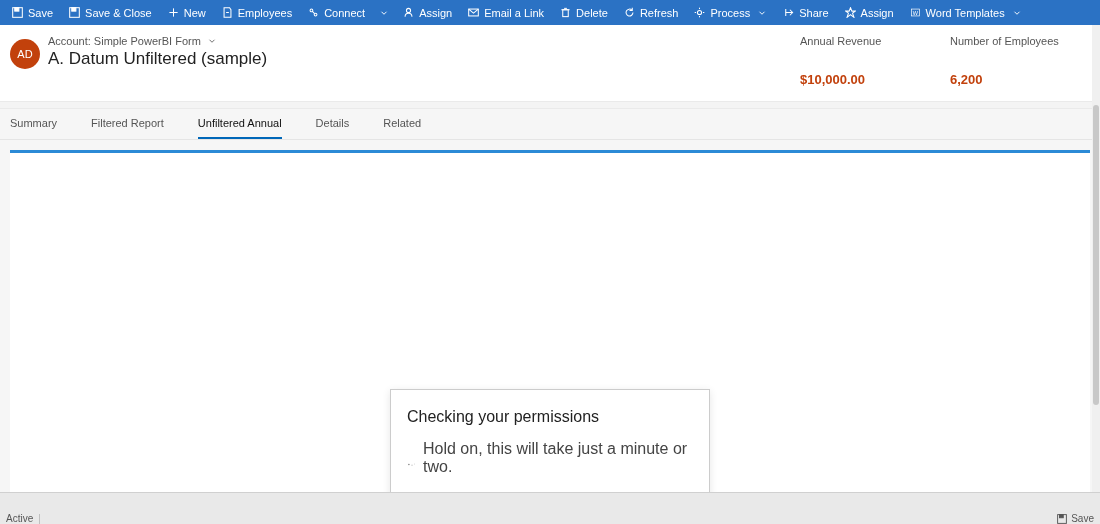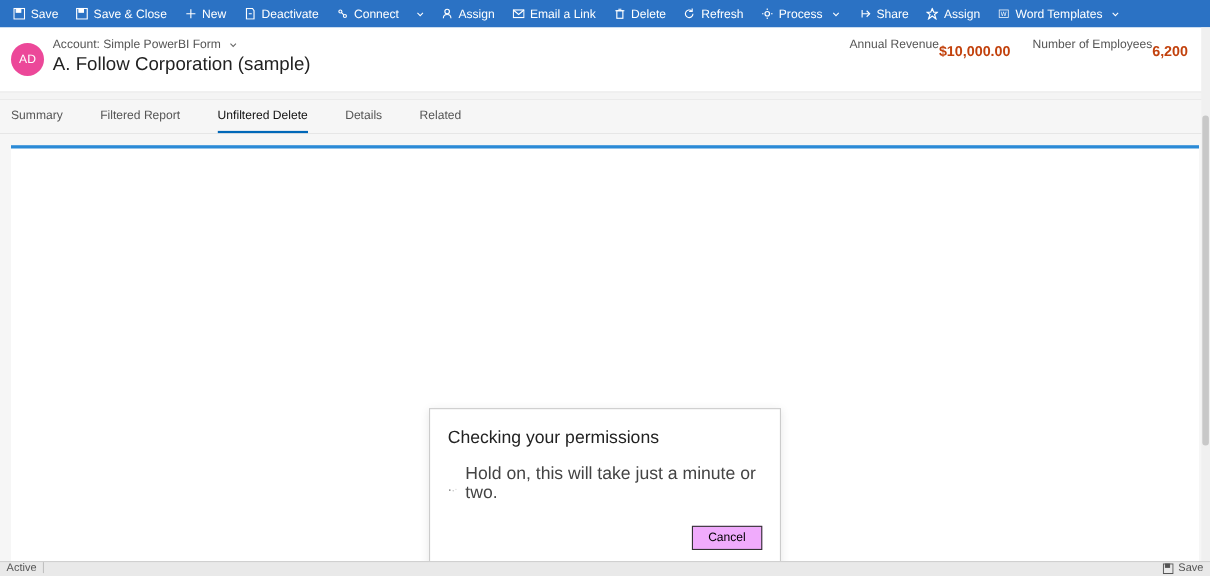--- a/index.html
+++ b/index.html
@@ -4,27 +4,27 @@
 <style>
   * { box-sizing: border-box; margin: 0; padding: 0; }
   html, body { width: 1100px; height: 524px; font-family: "Segoe UI", Arial, sans-serif; overflow: hidden; background:#fff; }
   
   .ribbon { background:#2b72c4; height:25px; display:flex; align-items:center; padding:0 4px; color:#fff; font-size:11px; }
   .ribbon .cmd { display:flex; align-items:center; gap:5px; padding:0 8px; height:100%; cursor:pointer; white-space:nowrap; }
   .ribbon svg { display:block; }
   .ribbon .chev { margin-left:2px; }
   
   .header { background:#fff; padding:10px 10px 14px 10px; display:flex; }
-  .avatar { width:30px; height:30px; border-radius:50%; background:#ec4899; color:#fff; font-size:11px; display:flex; align-items:center; justify-content:center; margin-right:8px; margin-top:4px;}
+  .avatar { width:30px; height:30px; border-radius:50%; background:#c2410c; color:#fff; font-size:11px; display:flex; align-items:center; justify-content:center; margin-right:8px; margin-top:4px;}
   .acct-left { flex:0 0 auto; display:flex; }
   .acct-meta { display:flex; flex-direction:column; }
   .acct-type { color:#555; font-size:11px; display:flex; align-items:center; gap:6px;}
   .acct-name { font-size:17px; color:#222; margin-top:2px; }
   .spacer { flex:1 1 auto; }
-  .hcol { display:flex; min-width:150px; padding:0 10px;}
+  .hcol { display:flex; flex-direction:column; min-width:150px; padding:0 10px;gap:21px;}
   .hcol .lbl { font-size:11px; color:#555; }
   .hcol .val { font-size:13px; color:#c2410c; margin-top:4px;font-weight:bold; }
   .hcol.owner .lbl::after { content:"*"; color:#c00; font-size:10px; position:relative; left:50px; top:-2px;}
   .owner-val { color:#0067b8; font-size:13px; display:flex; align-items:center; gap:4px; margin-top:4px; }
   
   .gap { background:#f4f4f4; height:8px; border-top:1px solid rgba(0,0,0,0.04); border-bottom:1px solid rgba(0,0,0,0.04);}
   
   .tabs { background:#f6f6f6; padding:8px 10px 0 10px; font-size:11px; color:#555; display:flex; gap:34px; border-bottom:1px solid #e5e5e5;}
   .tab { padding-bottom:8px; cursor:pointer; }
   .tab.active { color:#111; border-bottom:2px solid #0067b8; }
@@ -33,21 +33,21 @@
   .stage { background:#fff; border-top:3px solid #2b8ad6; width:100%; height:100%; position:relative; }
   
   .dialog { position:absolute; width:320px; background:#fff; border:1px solid #ccc; left:50%; transform:translateX(-50%); top:236px; padding:18px 16px 14px 16px; box-shadow:0 2px 8px rgba(0,0,0,0.1);}
   .dialog h2 { font-size:16px; font-weight:400; color:#222; margin-bottom:14px;}
   .dialog .msg { font-size:16px; color:#444; margin-left:18px; }
   .dialog .spin { display:inline-block; width:10px; height:10px; vertical-align:middle;}
   .dialog .msgrow { display:flex; align-items:center; gap:6px;}
   .dialog .btnrow { display:flex; justify-content:flex-end; margin-top:20px;}
   .dialog button { background:#f0abfc; border:1px solid #333; font-size:11px; padding:4px 14px; cursor:pointer;}
   
-  .footer { position:absolute; bottom:0; left:0; right:0; height:14px; background:#e9e9e9; font-size:10px; color:#555; display:flex; align-items:flex-start; padding:0 6px; border-top:1px solid #d0d0d0;}
+  .footer { position:absolute; bottom:0; left:0; right:0; height:32px; background:#e9e9e9; font-size:10px; color:#555; display:flex; align-items:flex-end; padding:0 6px; border-top:1px solid #d0d0d0;}
   .footer .right { margin-left:auto; display:flex; align-items:center; gap:4px;}
   .footer .divider { width:1px; height:10px; background:#c0c0c0; margin:0 6px;}
   
   .vscroll { position:absolute; right:0; top:25px; width:8px; bottom:14px; background:#f0f0f0;}
   .vscroll .thumb { position:absolute; left:1px; right:1px; top:80px; height:300px; background:#c8c8c8; border-radius:3px;}
 </style>
 </head>
 <body>
 
 <div class="ribbon">
@@ -70,21 +70,21 @@
         <line x1="8" y1="2" x2="8" y2="14"></line>
         <line x1="2" y1="8" x2="14" y2="8"></line>
       </svg>
     <span>New</span>
   </div>
   <div class="cmd">
     <svg width="11" height="11" viewBox="0 0 16 16" fill="none" stroke="#fff" stroke-width="1.5">
         <path d="M3 1h8l2 3v11H3z"></path>
         <line x1="6" y1="8" x2="10" y2="8"></line>
       </svg>
-    <span>Deactivate</span>
+    <span>Employees</span>
   </div>
   <div class="cmd">
     <svg width="11" height="11" viewBox="0 0 16 16" fill="none" stroke="#fff" stroke-width="1.5">
         <circle cx="5" cy="5" r="2"></circle>
         <circle cx="11" cy="11" r="2"></circle>
         <line x1="6.5" y1="6.5" x2="9.5" y2="9.5"></line>
       </svg>
     <span>Connect</span>
   </div>
   <div class="cmd" style="padding:0 6px;">
@@ -163,40 +163,40 @@
 <div class="header">
   <div class="acct-left">
     <div class="avatar">AD</div>
     <div class="acct-meta">
       <div class="acct-type">
         <span>Account: Simple PowerBI Form</span>
         <svg width="10" height="10" viewBox="0 0 16 16" stroke="#666" stroke-width="1.5" fill="none">
             <polyline points="4,6 8,10 12,6"></polyline>
           </svg>
       </div>
-      <div class="acct-name">A. Follow Corporation (sample)</div>
+      <div class="acct-name">A. Datum Unfiltered (sample)</div>
     </div>
   </div>
   <div class="spacer"></div>
   <div class="hcol">
     <span class="lbl">Annual Revenue</span>
     <span class="val">$10,000.00</span>
   </div>
   <div class="hcol">
     <span class="lbl">Number of Employees</span>
     <span class="val">6,200</span>
   </div>
 </div>
 
 <div class="gap"></div>
 
 <div class="tabs">
   <div class="tab">Summary</div>
   <div class="tab">Filtered Report</div>
-  <div class="tab active">Unfiltered Delete</div>
+  <div class="tab active">Unfiltered Annual</div>
   <div class="tab">Details</div>
   <div class="tab">Related</div>
 </div>
 
 <div class="stage-wrap">
   <div class="stage">
 
     <div class="dialog">
       <h2>Checking your permissions</h2>
       <div class="msgrow">

